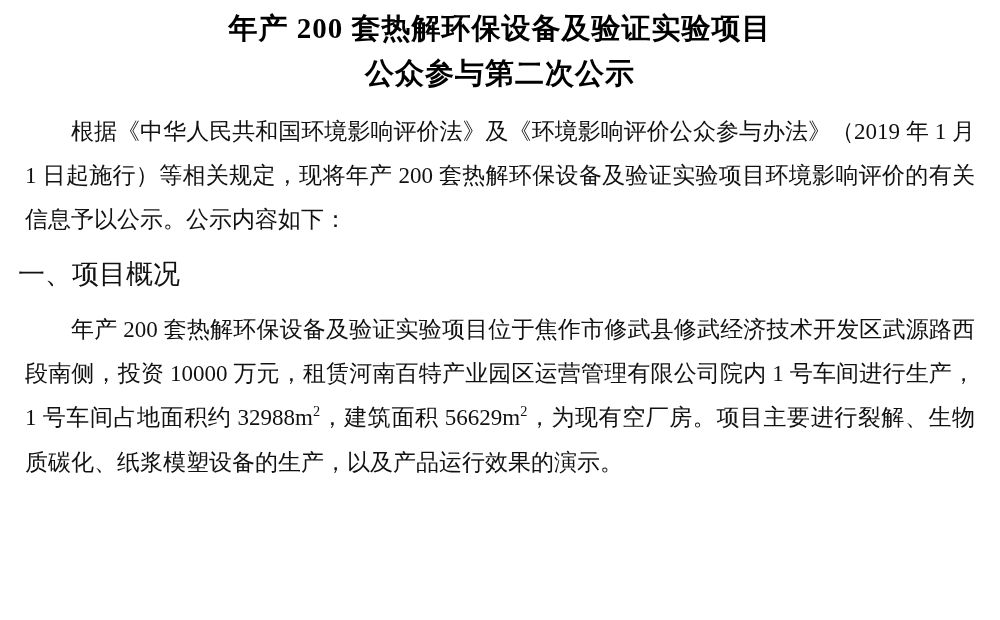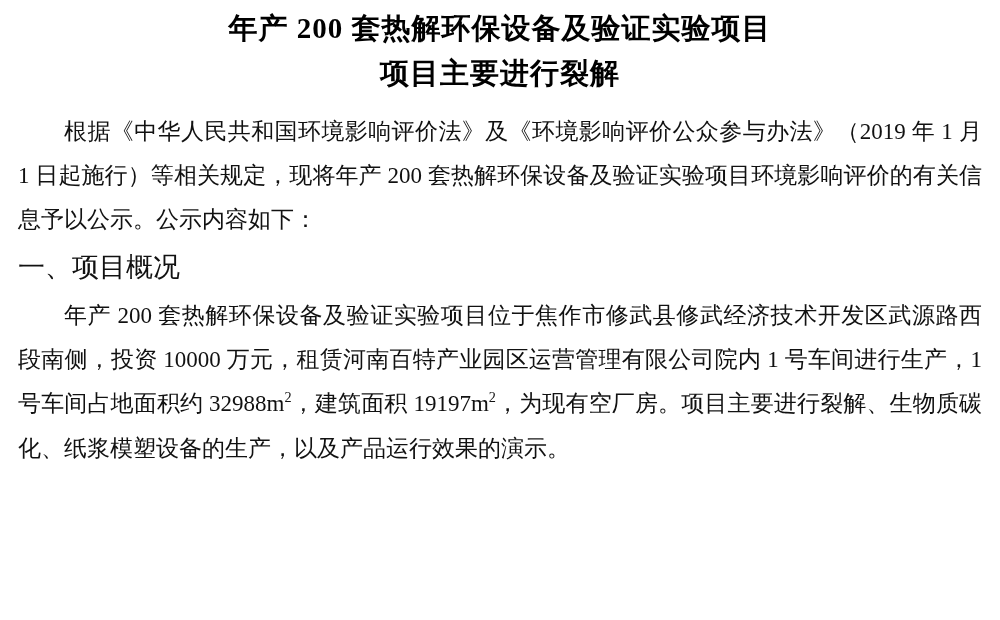--- a/index.html
+++ b/index.html
@@ -31,21 +31,21 @@
     letter-spacing: 1px;
     line-height: 1.55;
     color: #000000;
   }
   .body-block {
     margin-top: 14px;
   }
   p.para {
     font-size: 23px;
     line-height: 1.92;
-    margin: 0;
+    margin: 7px;
     text-align: justify;
     text-justify: inter-ideograph;
     color: #111111;
   }
   p.indent {
     text-indent: 2em;
   }
   p.heading {
     font-size: 27px;
     line-height: 1.92;
@@ -58,26 +58,26 @@
     line-height: 0;
   }
 </style>
 </head>
 <body>
 
 <div class="page">
 
   <div class="title-block">
     <div class="title-line">年产 200 套热解环保设备及验证实验项目</div>
-    <div class="title-line">项目主要进行裂解</div>
+    <div class="title-line">公众参与第二次公示</div>
   </div>
 
   <div class="body-block">
 
     <p class="para indent">根据《中华人民共和国环境影响评价法》及《环境影响评价公众参与办法》（2019 年 1 月 1 日起施行）等相关规定，现将年产 200 套热解环保设备及验证实验项目环境影响评价的有关信息予以公示。公示内容如下：</p>
 
     <p class="heading">一、项目概况</p>
 
-    <p class="para indent"><span>年产 200 套热解环保设备及验证实验项目位于焦作市修武县修武经济技术开发区武源路西段南侧，投资 10000 万元，租赁河南百特产业园区运营管理有限公司院内 1 号车间进行生产，1 号车间占地面积约 32988m</span><sup>2</sup><span>，建筑面积 19197m</span><sup>2</sup><span>，为现有空厂房。项目主要进行裂解、生物质碳化、纸浆模塑设备的生产，以及产品运行效果的演示。</span></p>
+    <p class="para indent"><span>年产 200 套热解环保设备及验证实验项目位于焦作市修武县修武经济技术开发区武源路西段南侧，投资 10000 万元，租赁河南百特产业园区运营管理有限公司院内 1 号车间进行生产，1 号车间占地面积约 32988m</span><sup>2</sup><span>，建筑面积 56629m</span><sup>2</sup><span>，为现有空厂房。项目主要进行裂解、生物质碳化、纸浆模塑设备的生产，以及产品运行效果的演示。</span></p>
 
   </div>
 
 </div>
 
 </body></html>

